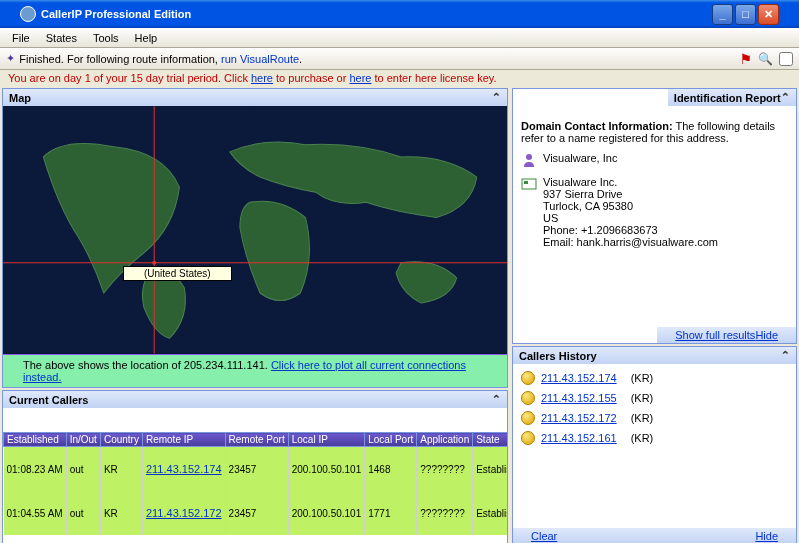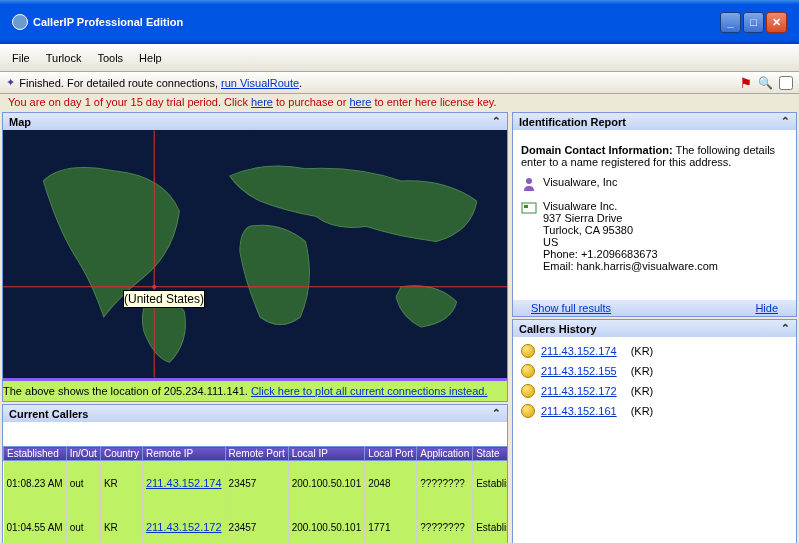--- a/index.html
+++ b/index.html
@@ -1,86 +1,86 @@
 <!DOCTYPE html>
 <html><head>
 <meta charset="utf-8">
 <style>
 * { margin: 0; padding: 0; box-sizing: border-box; font-family: Tahoma, Arial, sans-serif; font-size: 11px; }
 body { background: #ece9d8; width: 799px; height: 543px; overflow: hidden; }
-.titlebar { background: linear-gradient(to bottom, #3a8ee8, #0054e3 10%, #0054e3 90%, #003db5); height: 44px; display: flex; align-items: center; padding: 0 12px; color: white; font-weight: bold; }
+.titlebar { background: linear-gradient(to bottom, #3a8ee8, #0054e3 10%, #0054e3 90%, #003db5); height: 28px; display: flex; align-items: center; padding: 0 20px; color: white; font-weight: bold; }
 .titlebar .logo { width: 16px; height: 16px; background: #6a9bd1; border-radius: 50%; margin-right: 5px; border: 1px solid #fff; }
 .titlebar .title { flex: 1; }
 .winbtns { display: flex; gap: 2px; }
 .winbtn { width: 21px; height: 21px; background: linear-gradient(to bottom, #7ba8e8, #3d6fd1); border: 1px solid #1a3d7a; border-radius: 3px; color: white; display: flex; align-items: center; justify-content: center; font-weight: bold; cursor: pointer; }
 .winbtn.close { background: linear-gradient(to bottom, #ee8a6f, #d94b29); border-color: #a02a0c;}
-.menubar { background: linear-gradient(to bottom, #fefefe, #e8e4d8); height: 28px; display: flex; align-items: center; padding: 0 4px; border-bottom: 1px solid #aca899; }
+.menubar { background: linear-gradient(to bottom, #fefefe, #e8e4d8); height: 20px; display: flex; align-items: center; padding: 0 4px; border-bottom: 1px solid #aca899; }
 .menuitem { padding: 0 8px; cursor: pointer; color: #000; }
 .toolbar { background: linear-gradient(to bottom, #fefefe, #e8e4d8); height: 22px; display: flex; align-items: center; padding: 0 6px; border-bottom: 1px solid #aca899; }
 .toolbar .msg { flex: 1; color: #000; }
-.toolbar .msg a { color: #0033cc; text-decoration: underline; cursor: pointer; }
+.toolbar .msg a { color: #0033cc; cursor: pointer; }
 .toolbar .chk { width:14px; height:14px; }
 .toolicons { display:flex; gap:6px; align-items:center;}
 .trialbar { padding: 2px 8px; color: #c00000; }
 .trialbar a { color: #0033cc; text-decoration: underline; cursor: pointer; }
 .content { display: flex; height: calc(100% - 82px); }
 .leftcol { width: 510px; display: flex; flex-direction: column; padding: 2px; gap: 2px;}
 .rightcol { flex: 1; display: flex; flex-direction: column; padding: 2px; gap: 2px;}
 .panel { border: 1px solid #7a96df; background: #fff; display: flex; flex-direction: column; }
 .panel-hd { background: linear-gradient(to bottom, #e0e9fb, #c2d3f4); padding: 2px 6px; font-weight: bold; color: #000; display:flex; justify-content:space-between; align-items:center;}
 .panel-hd .hdicon { color:#333; cursor:pointer;}
 .map-area { position: relative; height: 248px; background: linear-gradient(to bottom, #0b1a3a, #07152e); overflow: hidden; }
 .map-svg { width:100%; height:100%; }
-.map-tooltip { position: absolute; left: 120px; top: 160px; background: #ffffe1; border: 1px solid #000; padding: 1px 0; font-size: 12px; }
-.map-footer { background: #bef264; padding: 4px 0; color: #000; border-top:3px solid #8b5cf6;}
+.map-tooltip { position: absolute; left: 120px; top: 160px; background: #ffffe1; border: 1px solid #000; padding: 1px 20px; font-size: 10px; }
+.map-footer { background: #86efac; padding: 4px 20px; color: #000; border-top:1px solid #8b5cf6;}
 .map-footer a { color: #0033cc; text-decoration: underline; cursor:pointer;}
 .grid { flex: 1; overflow: auto; background:#fff;margin-top:24px;}
 .grid table { border-collapse: collapse; width: 100%; }
 .grid th { background: linear-gradient(to bottom, #6a5acd, #4b3a9c); color: #fff; font-weight: normal; text-align: left; padding: 1px 3px; border: 1px solid #7a96df; font-size:10px; white-space:nowrap;}
 .grid td { padding: 16px 3px; border-right: 1px solid #d0d0d0; background: #bef264; font-size:10px; white-space:nowrap; overflow:hidden;}
 .grid td a { color: #0033cc; text-decoration: underline; }
 .report { padding: 6px 8px; color: #000; flex:1; overflow:auto;}
 .report b { font-weight: bold; }
 .report .contact-row { display:flex; gap:6px; margin-top:8px;}
 .report .ico { width:16px; height:16px; flex-shrink:0;}
 .panel-ft { background: linear-gradient(to bottom, #e0e9fb, #c2d3f4); padding: 2px 18px; display: flex; justify-content: space-between; font-size: 10px; }
 .panel-ft a { color: #0033cc; text-decoration: underline; cursor:pointer;}
 .history { flex:1; padding:4px; overflow:auto;}
 .history-item { display:flex; align-items:center; gap:6px; padding:3px 4px;}
 .bullet { width:14px; height:14px; border-radius:50%; background: radial-gradient(circle at 35% 30%, #ffe680, #d9a400); border:1px solid #b08000; flex-shrink:0;}
 .history-item a { color:#0033cc; text-decoration:underline; cursor:pointer;}
 .history-item .cc { color:#000;padding-left:8px;}
 #callers-panel { flex:1; }
-#id-panel { height: 205px;}
+#id-panel { height: 256px; align-items: flex-end;}
 #hist-panel { flex:1;}
 </style>
 </head>
 <body>
 
 <div class="titlebar">
   <div class="logo"></div>
   <div class="title">CallerIP Professional Edition</div>
   <div class="winbtns">
     <div class="winbtn">_</div>
     <div class="winbtn">□</div>
     <div class="winbtn close">✕</div>
   </div>
 </div>
 
 <div class="menubar">
   <span class="menuitem">File</span>
-  <span class="menuitem">Turlock</span>
+  <span class="menuitem">States</span>
   <span class="menuitem">Tools</span>
   <span class="menuitem">Help</span>
 </div>
 
 <div class="toolbar">
   <span style="color:#4b3a9c;margin-right:4px">✦</span>
   <span class="msg">
-    <span>Finished. For detailed route connections, </span><a>run VisualRoute</a><span>.</span>
+    <span>Finished. For following route information, </span><a>run VisualRoute</a><span>.</span>
   </span>
   <span class="toolicons">
     <span style="color:#c00;font-size:14px">⚑</span>
     <span style="color:#333;font-size:12px">🔍</span>
     <input type="checkbox" class="chk" style="">
   </span>
 </div>
 
 <div class="trialbar">
   <span>You are on day 1 of your 15 day trial period. Click </span><a>here</a><span> to purchase or </span><a>here</a><span> to enter here license key.</span>
@@ -135,21 +135,21 @@
           </tr>
             </thead>
           <tbody id="callers-body">
               <tr>
                 <td>01:08.23 AM</td>
                 <td>out</td>
                 <td>KR</td>
                 <td><a>211.43.152.174</a></td>
                 <td>23457</td>
                 <td>200.100.50.101</td>
-                <td>2048</td>
+                <td>1468</td>
                 <td>????????</td>
                 <td>Established</td>
               </tr>
               <tr>
                 <td>01:04.55 AM</td>
                 <td>out</td>
                 <td>KR</td>
                 <td><a>211.43.152.172</a></td>
                 <td>23457</td>
                 <td>200.100.50.101</td>
@@ -163,21 +163,21 @@
     </div>
   </div>
 
   <div class="rightcol">
     <div class="panel" id="id-panel">
       <div class="panel-hd">
         <span>Identification Report</span>
         <span class="hdicon">⌃</span>
       </div>
       <div class="report">
-        <p style="margin-top:8px"><b>Domain Contact Information:</b><span> The following details enter to a name registered for this address.</span></p>
+        <p style="margin-top:8px"><b>Domain Contact Information:</b><span> The following details refer to a name registered for this address.</span></p>
         <div class="contact-row">
           <div class="ico"><svg viewBox="0 0 16 16">
                 <circle cx="8" cy="5" r="3" fill="#8a5bc7"></circle>
                 <path d="M3 15 Q3 10 8 10 Q13 10 13 15 Z" fill="#8a5bc7"></path>
               </svg></div>
           <div>Visualware, Inc</div>
         </div>
         <div class="contact-row">
           <div class="ico"><svg viewBox="0 0 16 16">
                 <rect x="1" y="3" width="14" height="10" fill="#fff" stroke="#3a8b3a"></rect>

